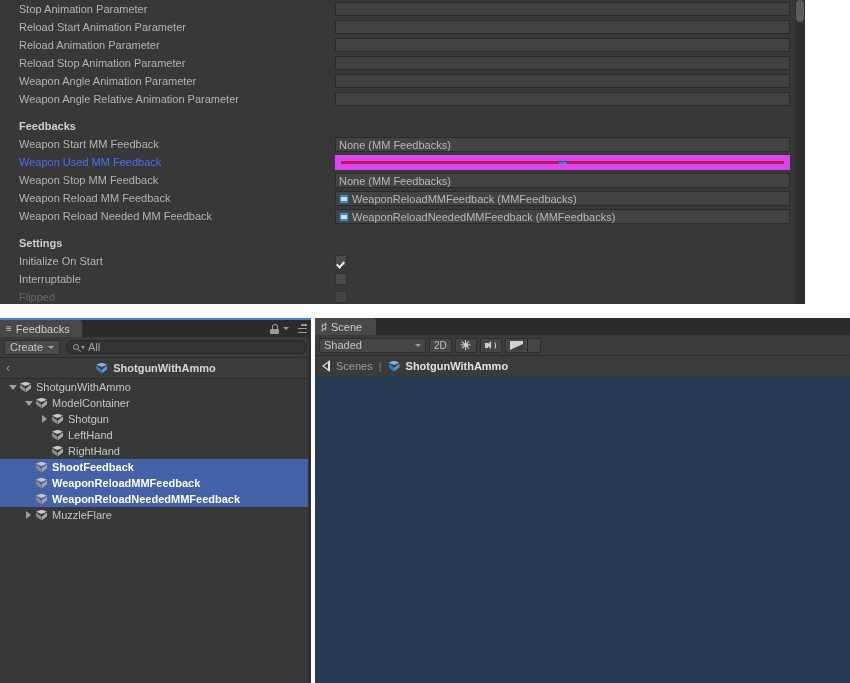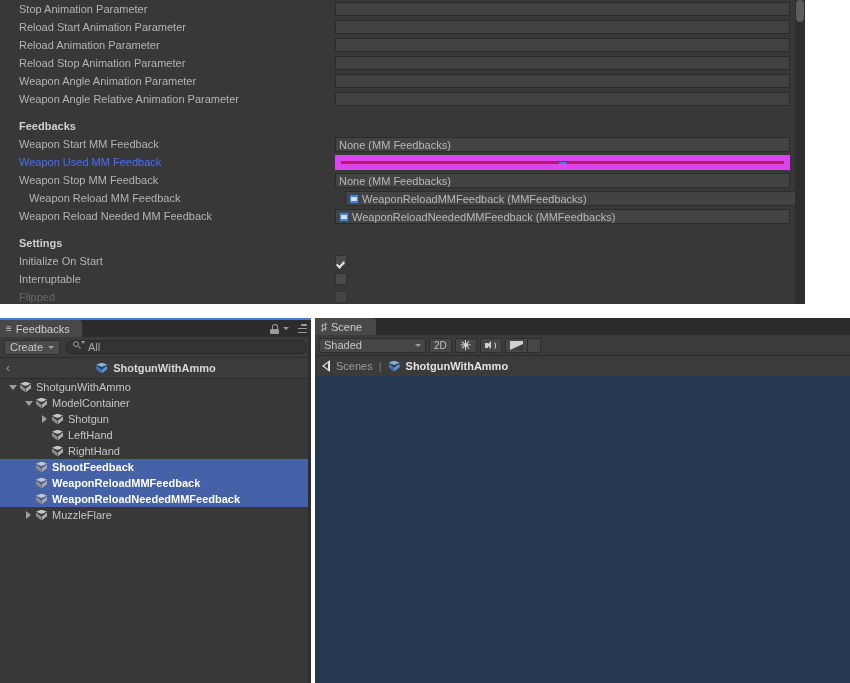--- a/index.html
+++ b/index.html
@@ -287,20 +287,21 @@
     border-top: 3px solid #a8a8a8;
   }
   .search-pill {
     margin-left: 6px;
     flex: 1;
     height: 14px;
     background: #333333;
     border: 1px solid #262626;
     border-radius: 8px;
     display: flex;
+    align-items: center;
     padding: 0 6px;
     box-sizing: border-box;
     gap: 3px;
   }
   .mag {
     width: 6px; height: 6px;
     border: 1.2px solid #9b9b9b;
     border-radius: 50%;
     position: relative;
     box-sizing: border-box;
@@ -701,21 +702,21 @@
         </span>
         <span class="obj-target"></span>
       </div>
       <div class="prop-row" style="position: absolute; top: 171px; left: 0px; right: 0px; padding-left: 24px;">
         <span class="prop-label">Weapon Stop MM Feedback</span>
         <span class="obj-field">
           <span>None (MM Feedbacks)</span>
         </span>
         <span class="obj-target"></span>
       </div>
-      <div class="prop-row" style="position: absolute; top: 189px; left: 10px; right: 0px;">
+      <div class="prop-row" style="position: absolute; top: 189px; left: 0px; right: 0px;">
         <span class="prop-label">Weapon Reload MM Feedback</span>
         <span class="obj-field">
           <span class="obj-icon"></span>
           <span>WeaponReloadMMFeedback (MMFeedbacks)</span>
         </span>
         <span class="obj-target"></span>
       </div>
       <div class="prop-row" style="position: absolute; top: 207px; left: 0px; right: 0px;">
         <span class="prop-label">Weapon Reload Needed MM Feedback</span>
         <span class="obj-field">

